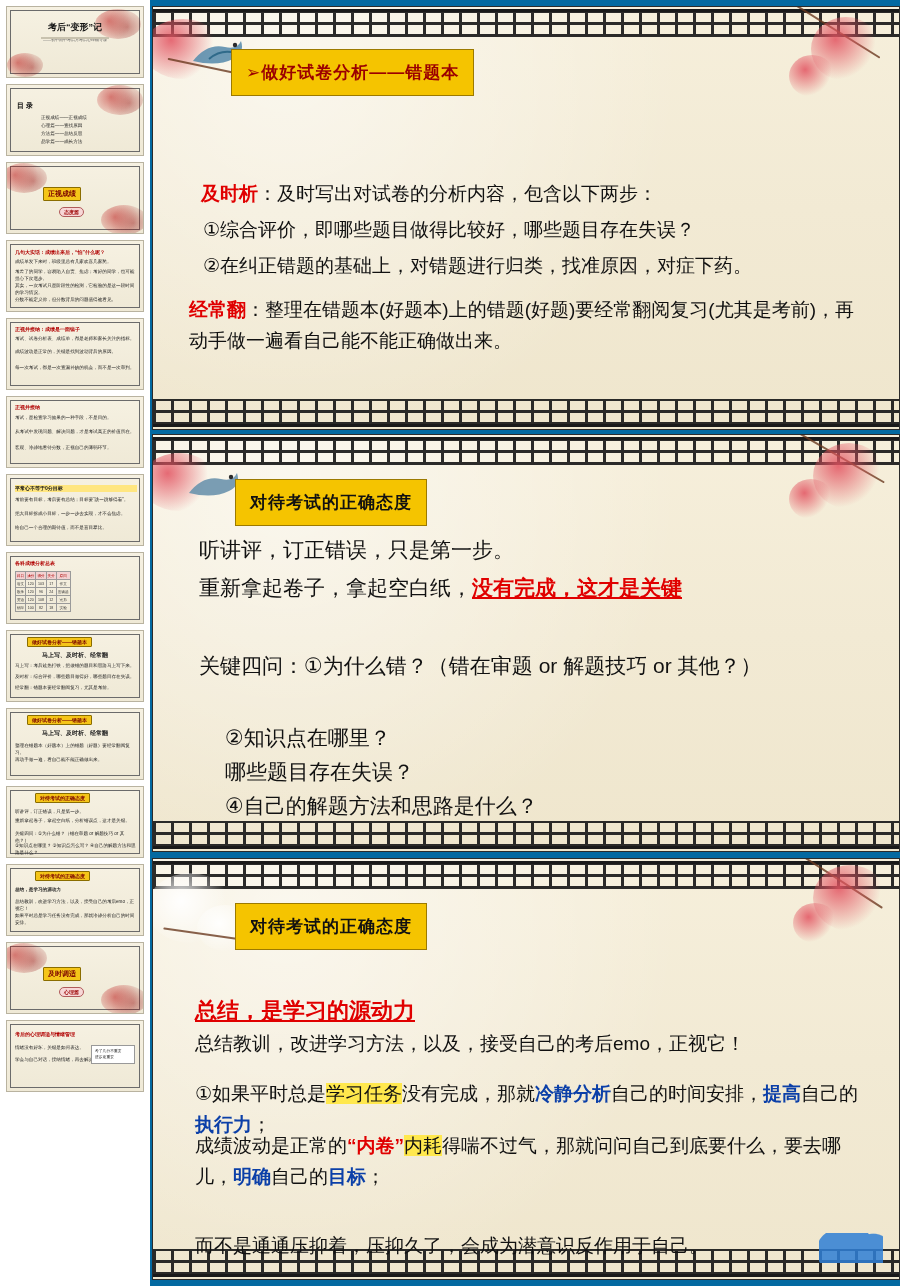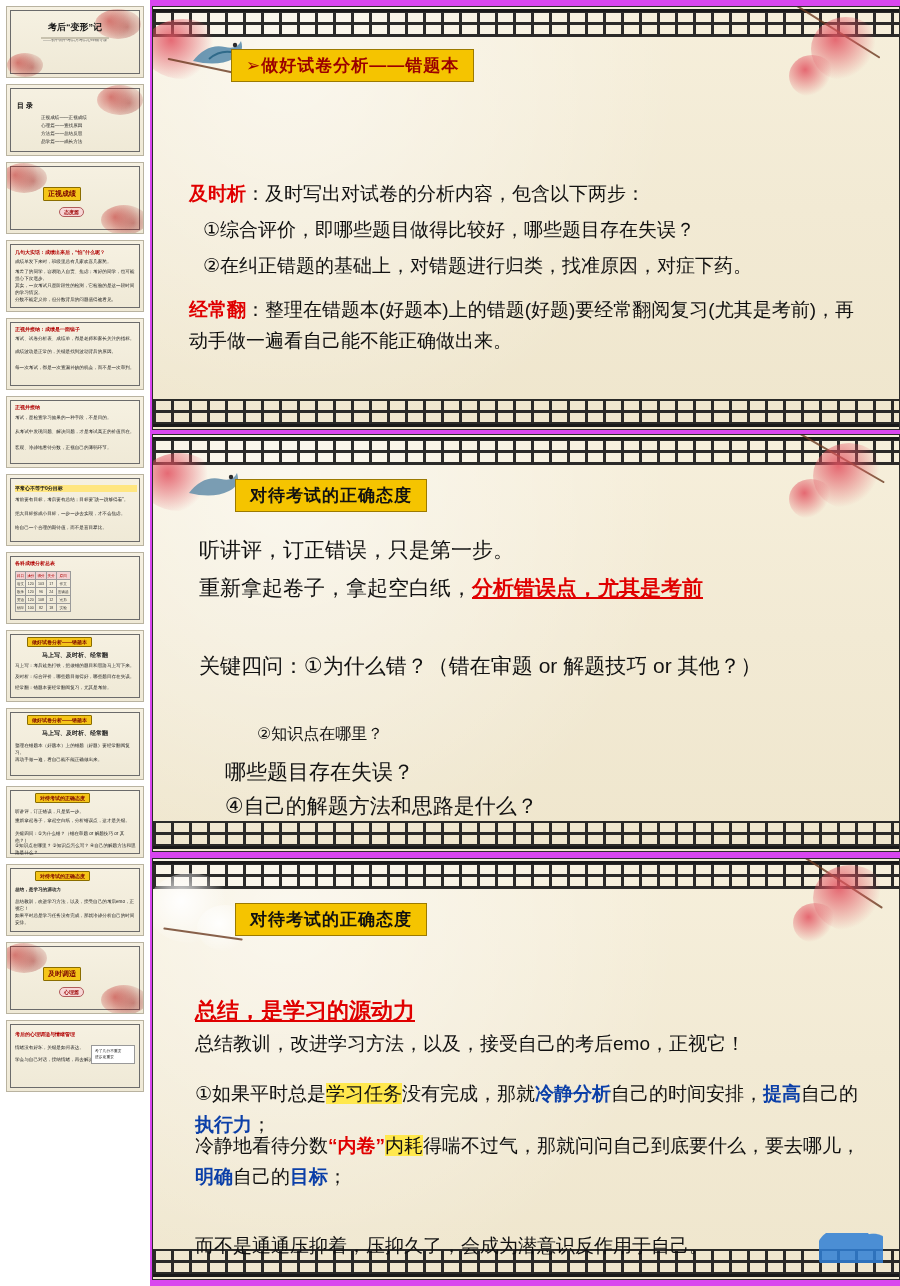--- a/index.html
+++ b/index.html
@@ -1,17 +1,17 @@
 <!DOCTYPE html>
 <html><head>
 <meta charset="utf-8">
 <style>
   html,body{margin:0;padding:0;background:#ffffff;}
   body{width:900px;height:1286px;font-family:"Liberation Sans","DejaVu Sans",sans-serif;}
-  .page{position:relative;width:900px;height:1286px;overflow:hidden;background:#d946ef;}
+  .page{position:relative;width:900px;height:1286px;overflow:hidden;background:#0369a1;}
 
   
   .rail{position:absolute;left:0;top:0;width:150px;height:1286px;background:#ffffff;}
   .thumb{position:absolute;left:6px;width:138px;background:#f3efe2;border:1px solid #b9b3a0;
          box-sizing:border-box;overflow:hidden;}
   .thumb .tbg{position:absolute;inset:0;background:
         linear-gradient(#f6f1e2,#efe9d6);}
   .thumb .tframe{position:absolute;left:3px;top:3px;right:3px;bottom:3px;border:1px solid #6b6b6b;}
   .thumb .tt{position:absolute;left:8px;right:6px;font-size:4.6px;line-height:1.45;color:#222;}
   .thumb .title-red{color:#b10000;font-weight:bold;}
@@ -50,21 +50,21 @@
   .keyline{position:absolute;left:0;right:0;height:3px;background:#1a1a1a;}
 
   .floral{position:absolute;pointer-events:none;}
   .pinkblob{position:absolute;border-radius:50%;
       background:radial-gradient(circle at 35% 35%,rgba(226,82,96,.85),rgba(226,82,96,0) 65%);}
   .whiteblob{position:absolute;border-radius:50%;
       background:radial-gradient(circle at 40% 40%,rgba(255,255,255,.95),rgba(235,235,240,0) 68%);}
   .branch{position:absolute;background:#6a3a1f;height:2px;border-radius:2px;opacity:.8;}
 
   .hdrbadge{position:absolute;background:#f5c400;border:1px solid #9c7a00;
-      color:#111;font-weight:bold;letter-spacing:1px;padding:4px 14px;font-size:17px;}
+      color:#111;font-weight:bold;letter-spacing:1px;padding:11px 14px;font-size:17px;}
   .hdrbadge.red{color:#9b0000;}
 
   .body{position:absolute;font-size:19px;line-height:1.62;color:#111;}
   .big-red{color:#e00000;font-weight:bold;}
   .red{color:#d60000;}
   .bluetxt{color:#0b3fa8;font-weight:bold;}
   .under{text-decoration:underline;}
   .hugered{color:#e00000;font-weight:bold;font-size:34px;letter-spacing:3px;}
   .hl-y{background:#ffe84d;}
   .cloud{position:absolute;width:64px;height:30px;
@@ -268,21 +268,21 @@
       </svg>
 
       <div class="branch" style="right:10px;top:18px;width:120px;transform:rotate(32deg);"></div>
       <div class="pinkblob" style="right:18px;top:10px;width:70px;height:64px;"></div>
       <div class="pinkblob" style="right:64px;top:48px;width:46px;height:42px;"></div>
 
       <div class="hdrbadge red" style="left:78px;top:42px;">➢做好试卷分析——错题本</div>
 
 
 
-      <div class="body" style="left:36px;top:172px;">
+      <div class="body" style="left:48px;top:172px;">
         <span class="big-red">及时析</span><span>：及时写出对试卷的分析内容，包含以下两步：</span>
       </div>
 
       <div class="body" style="left:50px;top:208px;">①综合评价，即哪些题目做得比较好，哪些题目存在失误？</div>
       <div class="body" style="left:50px;top:244px;">②在纠正错题的基础上，对错题进行归类，找准原因，对症下药。</div>
 
       <div class="body" style="left:36px;top:288px;right:32px;">
         <span class="big-red">经常翻</span><span>：整理在错题本(好题本)上的错题(好题)要经常翻阅复习(尤其是考前)，再动手做一遍看自己能不能正确做出来。</span>
       </div>
     </div>
@@ -301,25 +301,25 @@
       </svg>
       <div class="branch" style="right:6px;top:14px;width:130px;transform:rotate(30deg);"></div>
       <div class="pinkblob" style="right:14px;top:8px;width:72px;height:66px;"></div>
       <div class="pinkblob" style="right:66px;top:44px;width:44px;height:40px;"></div>
 
       <div class="hdrbadge" style="left:82px;top:44px;">对待考试的正确态度</div>
 
       <div class="body" style="left:46px;top:98px;font-size:21px;">听讲评，订正错误，只是第一步。</div>
 
       <div class="body" style="left:46px;top:136px;right:28px;font-size:21px;">
-        <span>重新拿起卷子，拿起空白纸，</span><span class="big-red under">分析错误点，尤其是考前</span>
+        <span>重新拿起卷子，拿起空白纸，</span><span class="big-red under">没有完成，这才是关键</span>
       </div>
 
       <div class="body" style="left:46px;top:214px;right:24px;font-size:21px;">关键四问：①为什么错？（错在审题 or 解题技巧 or 其他？）</div>
-      <div class="body" style="left:72px;top:286px;font-size:16px;margin-left:32px;">②知识点在哪里？</div>
+      <div class="body" style="left:72px;top:286px;font-size:21px;">②知识点在哪里？</div>
       <div class="body" style="left:72px;top:320px;font-size:21px;">哪些题目存在失误？</div>
       <div class="body" style="left:72px;top:354px;font-size:21px;">④自己的解题方法和思路是什么？</div>
     </div>
 
     <div class="slide" style="top:858px;height:422px;">
       <div class="paper"></div>
       <div class="keytop"></div>
       <div class="keybottom"></div>
       <div class="keyline" style="top:2px;"></div>
       <div class="keyline" style="bottom:2px;"></div>
@@ -335,21 +335,21 @@
 
       <div class="body big-red under" style="left:42px;top:134px;font-size:22px;">总结，是学习的源动力</div>
 
       <div class="body" style="left:42px;top:170px;right:24px;">总结教训，改进学习方法，以及，接受自己的考后emo，正视它！</div>
 
       <div class="body" style="left:42px;top:220px;right:24px;">
         <span>①如果平时总是</span><span class="hl-y">学习任务</span><span>没有完成，那就</span><span class="bluetxt">冷静分析</span><span>自己的时间安排，</span><span class="bluetxt">提高</span><span>自己的</span><span class="bluetxt">执行力</span><span>；</span>
       </div>
 
       <div class="body" style="left:42px;top:272px;right:24px;">
-        <span>冷静地看待分数</span><span class="big-red">“内卷”</span><span class="hl-y">内耗</span><span>得喘不过气，那就问问自己到底要什么，要去哪儿，</span><span class="bluetxt">明确</span><span>自己的</span><span class="bluetxt">目标</span><span>；</span>
+        <span>成绩波动是正常的</span><span class="big-red">“内卷”</span><span class="hl-y">内耗</span><span>得喘不过气，那就问问自己到底要什么，要去哪儿，</span><span class="bluetxt">明确</span><span>自己的</span><span class="bluetxt">目标</span><span>；</span>
       </div>
 
       <div class="body" style="left:42px;top:372px;right:24px;">而不是通通压抑着，压抑久了，会成为潜意识反作用于自己。</div>
 
       <div class="cloud" style="right:16px;bottom:16px;"></div>
     </div>
   </div>
 </div>
 
 </body></html>

